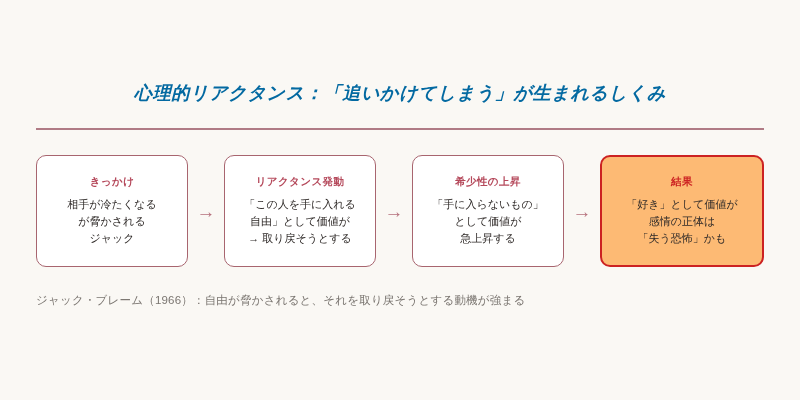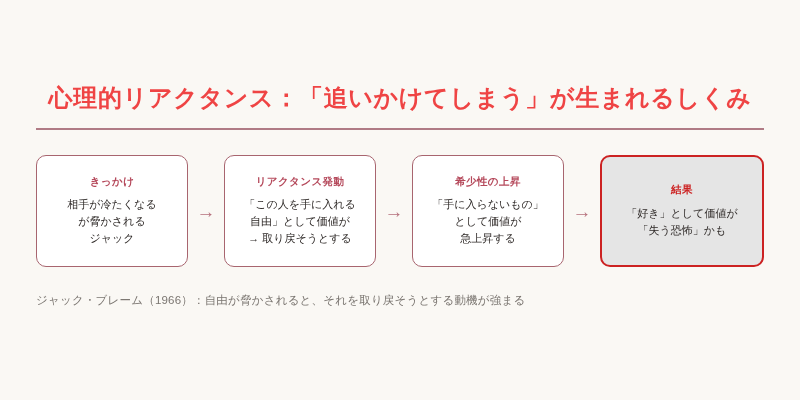--- a/index.html
+++ b/index.html
@@ -24,26 +24,27 @@
 
   
   .title-block {
     position: absolute;
     left: 36px;
     top: 82px;
     width: 728px;
     text-align: center;
   }
   .page-title {
-    font-size: 24px;
+    font-size: 18px;
     font-weight: bold;
-    color: #ef4444;
+    color: #0369a1;
     letter-spacing: 0.7px;
     line-height: 1.3;
     white-space: nowrap;
+    font-style: italic;
   }
   .title-rule {
     position: absolute;
     left: 36px;
     top: 128px;
     width: 728px;
     height: 2px;
     background: #b07b85;
   }
 
@@ -68,21 +69,21 @@
     background: #ffffff;
     display: flex;
     flex-direction: column;
     align-items: center;
     justify-content: center;
     padding: 6px 0;
   }
   .card.highlight {
     width: 164px;
     border: 2.5px solid #cc2222;
-    background: #e5e5e5;
+    background: #fdba74;
   }
 
   .card-header {
     font-size: 10.5px;
     font-weight: bold;
     color: #b5495b;
     letter-spacing: 0.4px;
     margin-bottom: 9px;
     line-height: 1.2;
     white-space: nowrap;
@@ -160,20 +161,21 @@
           <span class="line">「手に入らないもの」</span>
           <span class="line">として価値が</span>
           <span class="line">急上昇する</span>
         </div>
       </div>
       <div class="arrow">→</div>
       <div class="card highlight">
         <div class="card-header">結果</div>
         <div class="card-body">
           <span class="line">「好き」として価値が</span>
+          <span class="line">感情の正体は</span>
           <span class="line">「失う恐怖」かも</span>
         </div>
       </div>
     </div>
 
   <div class="footnote">ジャック・ブレーム（1966）：自由が脅かされると、それを取り戻そうとする動機が強まる</div>
 
 </div>
 
 </body></html>

